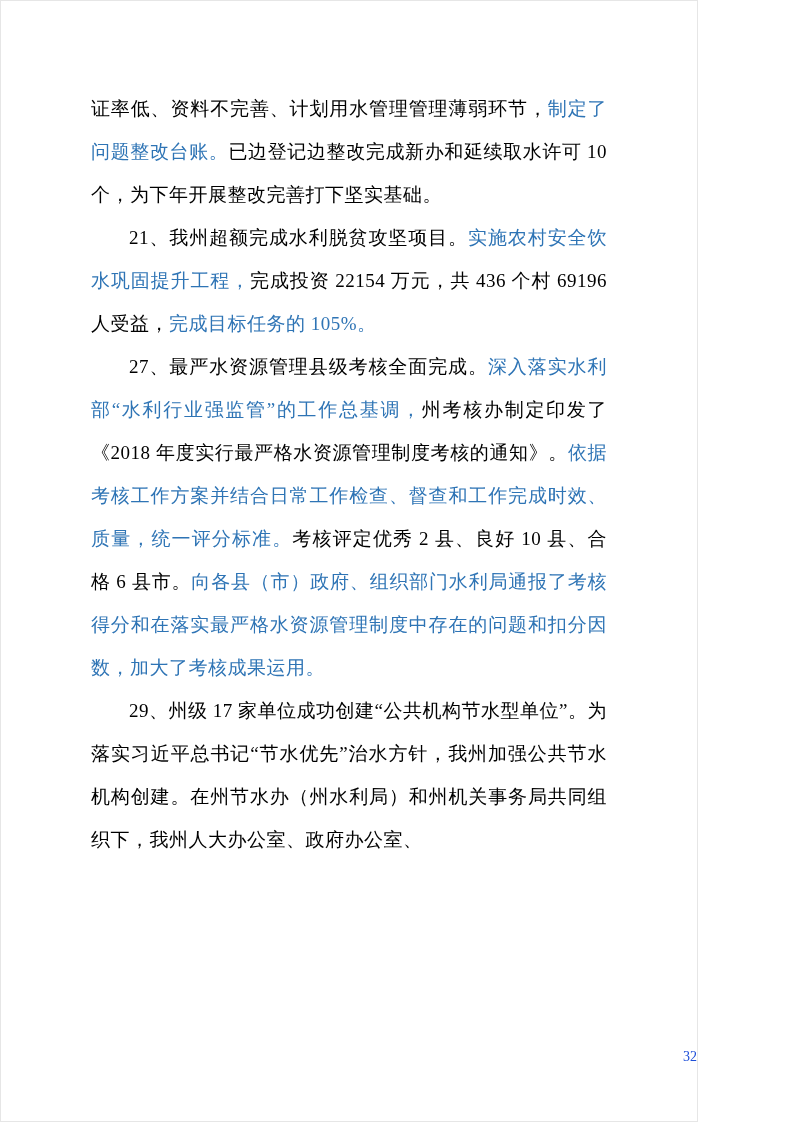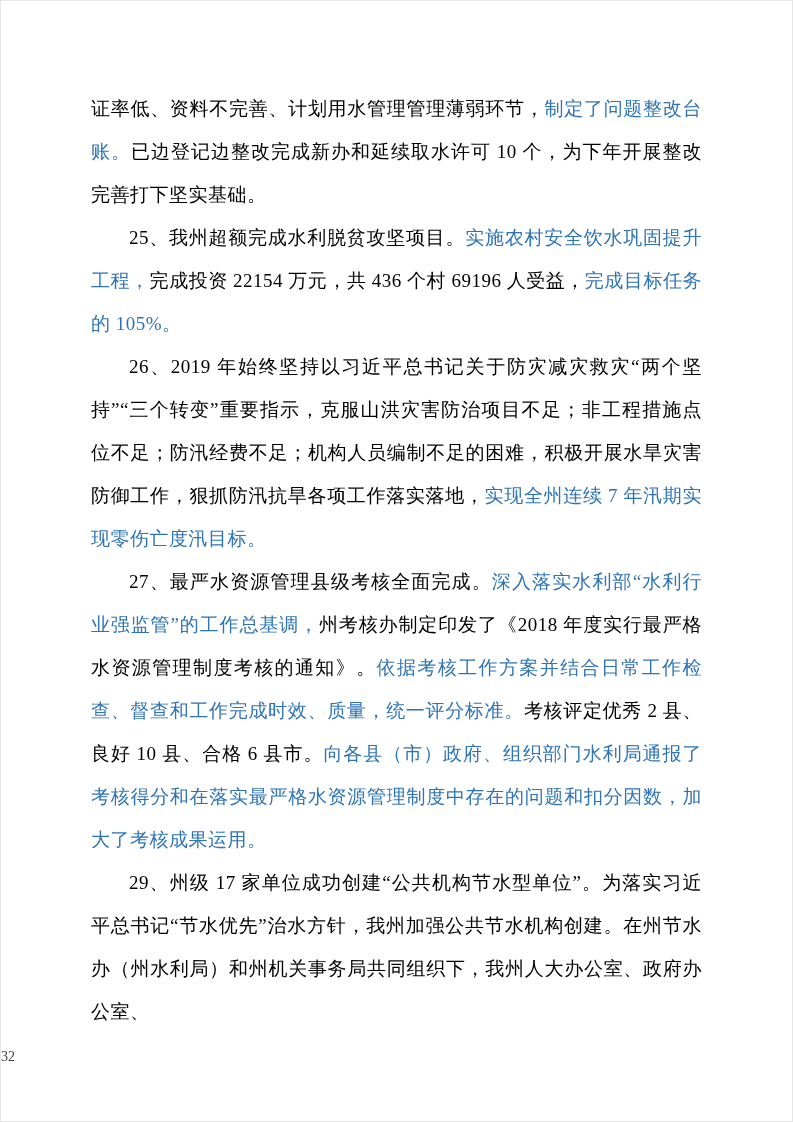--- a/index.html
+++ b/index.html
@@ -2,21 +2,21 @@
 <html><head>
 <meta charset="utf-8">
 <style>
   html, body {
     margin: 0;
     padding: 0;
     background: #ffffff;
   }
   .page {
     position: relative;
-    width: 793px;
+    width: 698px;
     height: 1122px;
     background: #ffffff;
     box-sizing: border-box;
     overflow: hidden;
     font-family: "Liberation Serif", "DejaVu Serif", serif;
     border: 1px solid #e6e6e6;
     padding-left: 24px;
   }
   .content {
     position: absolute;
@@ -37,31 +37,30 @@
   .para.no-indent {
     text-indent: 0;
   }
   .run-black { color: #000000; }
   .run-blue  { color: #2E74B5; }
   .page-number {
     position: absolute;
     left: 0;
     right: 0;
     bottom: 56px;
-    text-align: left;
+    text-align: right;
     font-size: 14px;
-    color: #404040;
+    color: #1d4ed8;
     font-family: "Liberation Serif", "DejaVu Serif", serif;
   }
 </style>
 </head>
 <body>
 
 <div class="page">
   <div class="content" id="doc-content">
       <p class="para no-indent"><span class="run-black">证率低、资料不完善、计划用水管理管理薄弱环节，</span><span class="run-blue">制定了问题整改台账。</span><span class="run-black">已边登记边整改完成新办和延续取水许可 10 个，为下年开展整改完善打下坚实基础。</span></p>
-      <p class="para"><span class="run-black">25、我州超额完成水利脱贫攻坚项目。</span><span class="run-blue">实施农村安全饮水巩固提升工程，</span><span class="run-black">完成投资 22154 万元，共 436 个村 69196 人受益，</span><span class="run-blue">完成目标任务的 105%。</span></p>
-      <p class="para"><span class="run-black">26、2019 年始终坚持以习近平总书记关于防灾减灾救灾“两个坚持”“三个转变”重要指示，克服山洪灾害防治项目不足；非工程措施点位不足；防汛经费不足；机构人员编制不足的困难，积极开展水旱灾害防御工作，狠抓防汛抗旱各项工作落实落地，</span><span class="run-blue">实现全州连续 7 年汛期实现零伤亡度汛目标。</span></p>
+      <p class="para"><span class="run-black">21、我州超额完成水利脱贫攻坚项目。</span><span class="run-blue">实施农村安全饮水巩固提升工程，</span><span class="run-black">完成投资 22154 万元，共 436 个村 69196 人受益，</span><span class="run-blue">完成目标任务的 105%。</span></p>
       <p class="para"><span class="run-black">27、最严水资源管理县级考核全面完成。</span><span class="run-blue">深入落实水利部“水利行业强监管”的工作总基调，</span><span class="run-black">州考核办制定印发了《2018 年度实行最严格水资源管理制度考核的通知》。</span><span class="run-blue">依据考核工作方案并结合日常工作检查、督查和工作完成时效、质量，统一评分标准。</span><span class="run-black">考核评定优秀 2 县、良好 10 县、合格 6 县市。</span><span class="run-blue">向各县（市）政府、组织部门水利局通报了考核得分和在落实最严格水资源管理制度中存在的问题和扣分因数，加大了考核成果运用。</span></p>
       <p class="para"><span class="run-black">29、州级 17 家单位成功创建“公共机构节水型单位”。为落实习近平总书记“节水优先”治水方针，我州加强公共节水机构创建。在州节水办（州水利局）和州机关事务局共同组织下，我州人大办公室、政府办公室、</span></p>
     </div>
   <div class="page-number">32</div>
 </div>
 
 </body></html>

